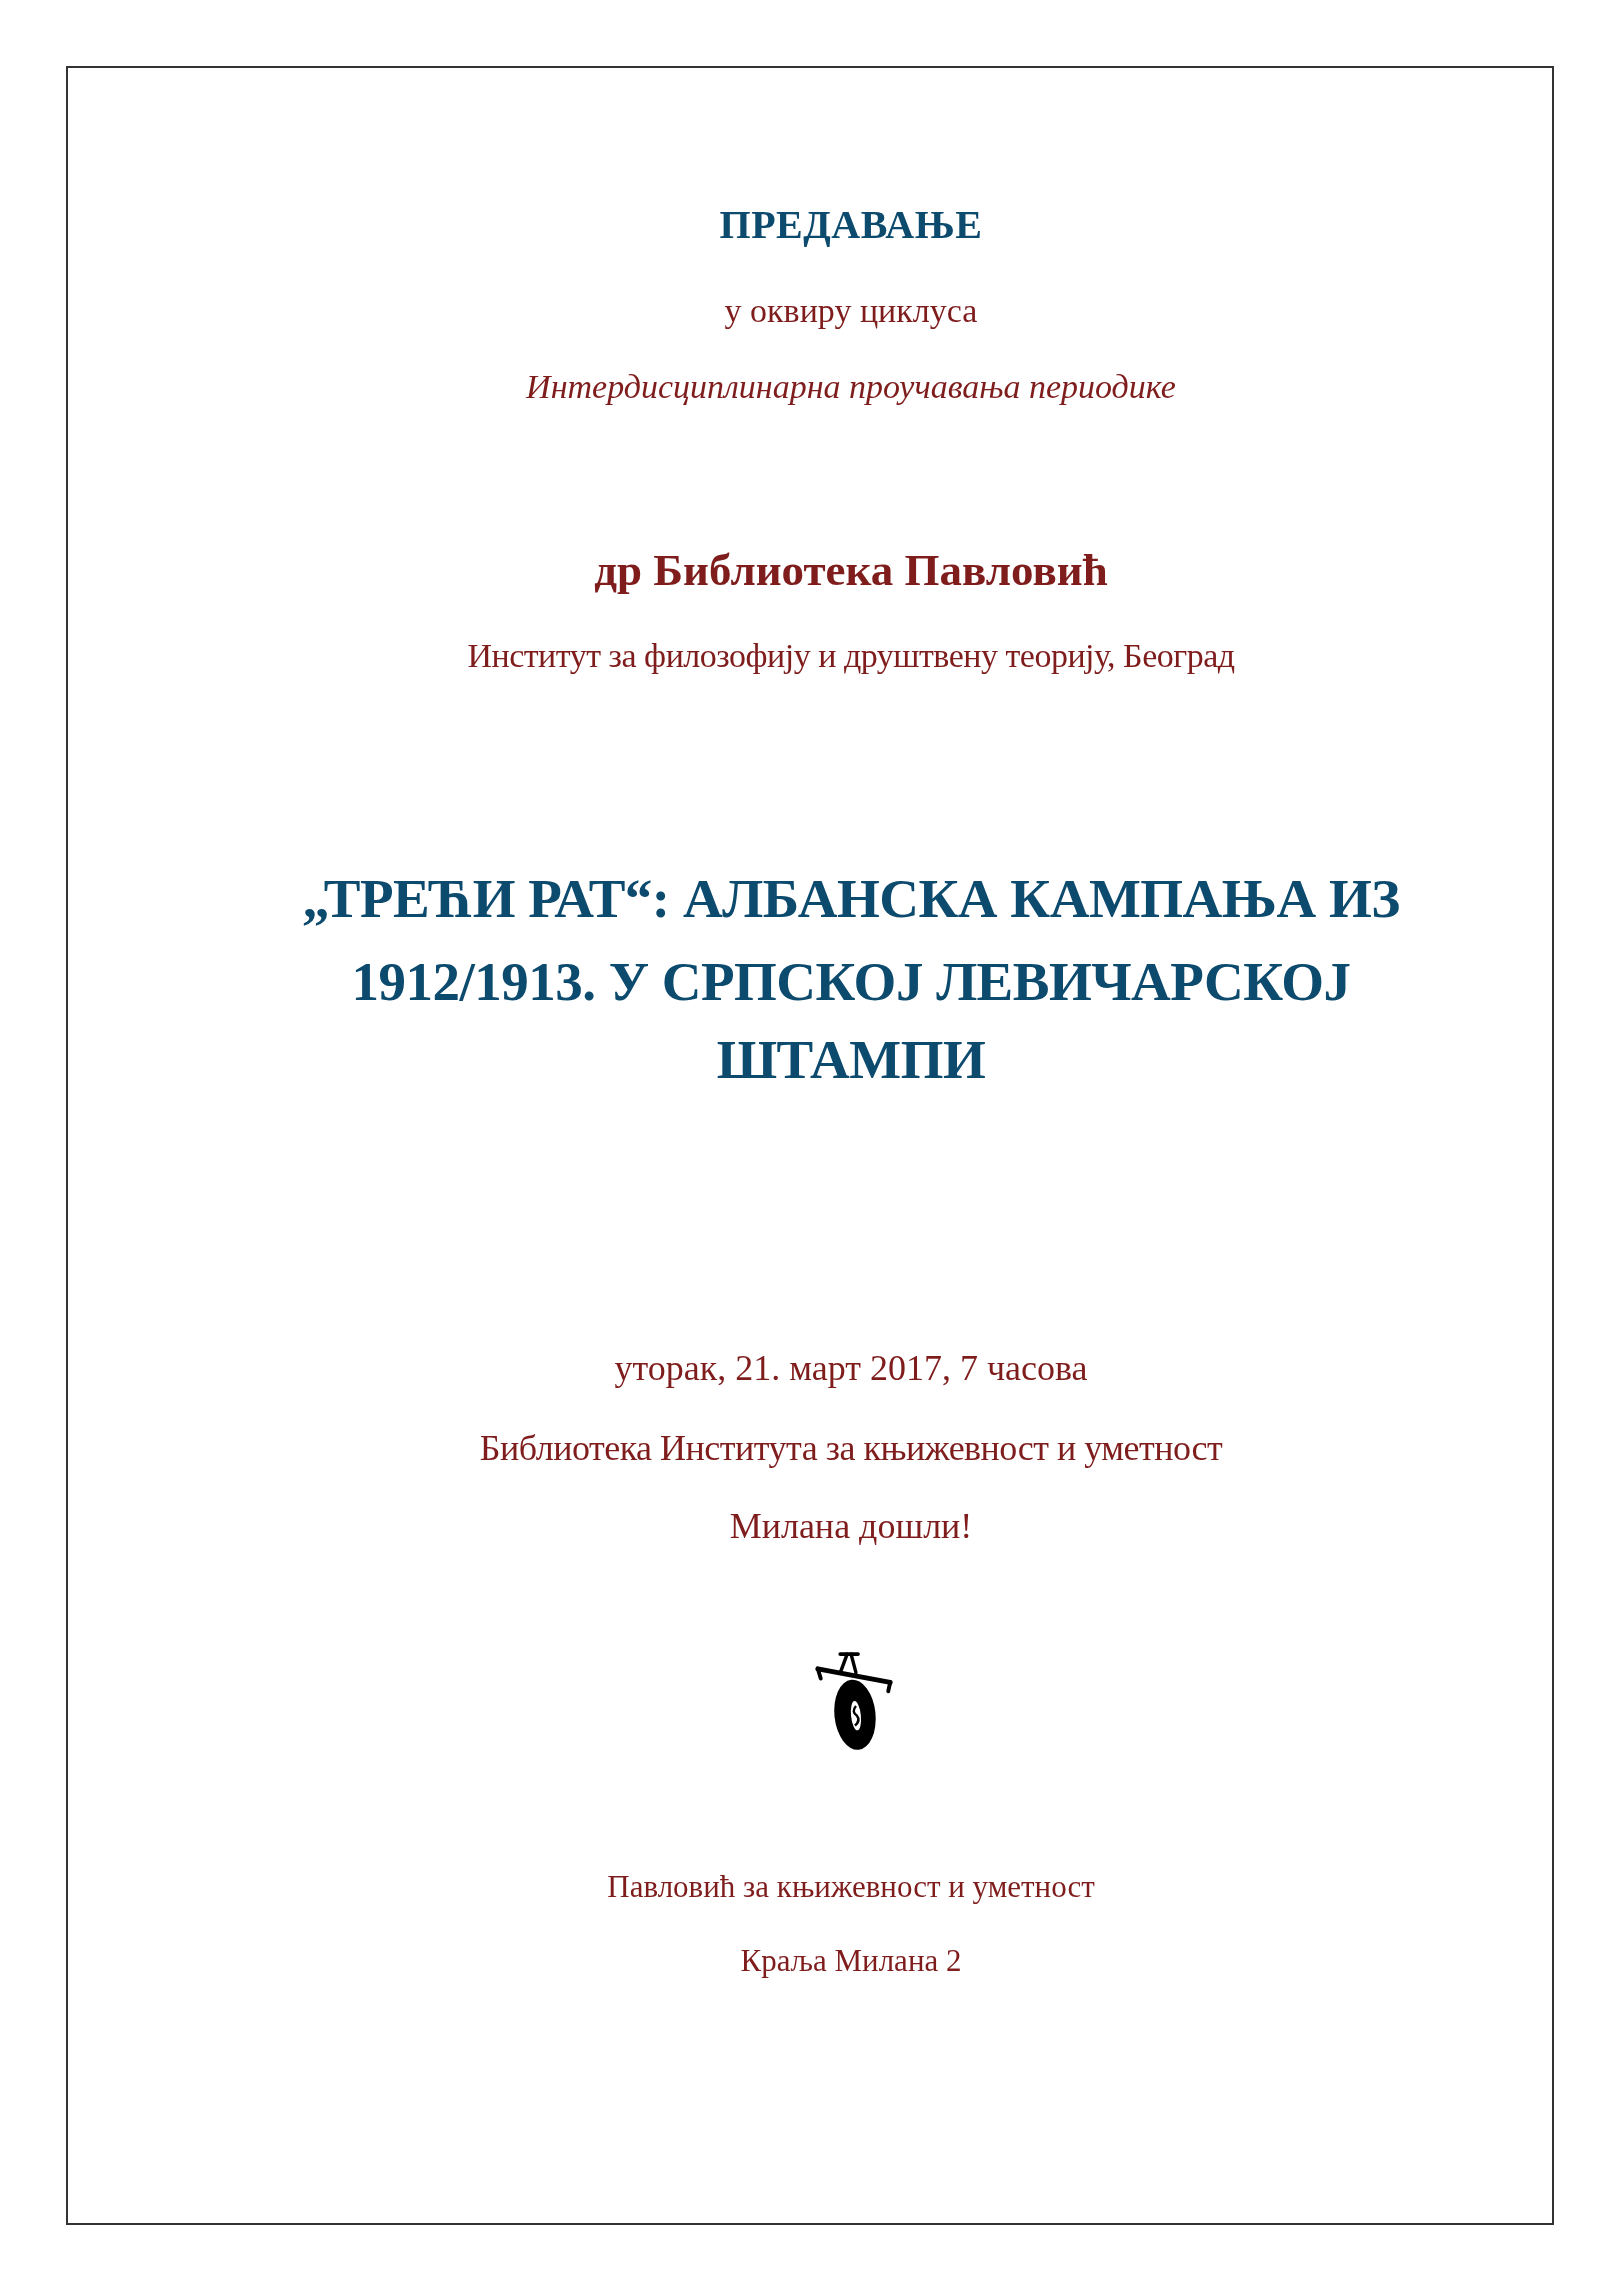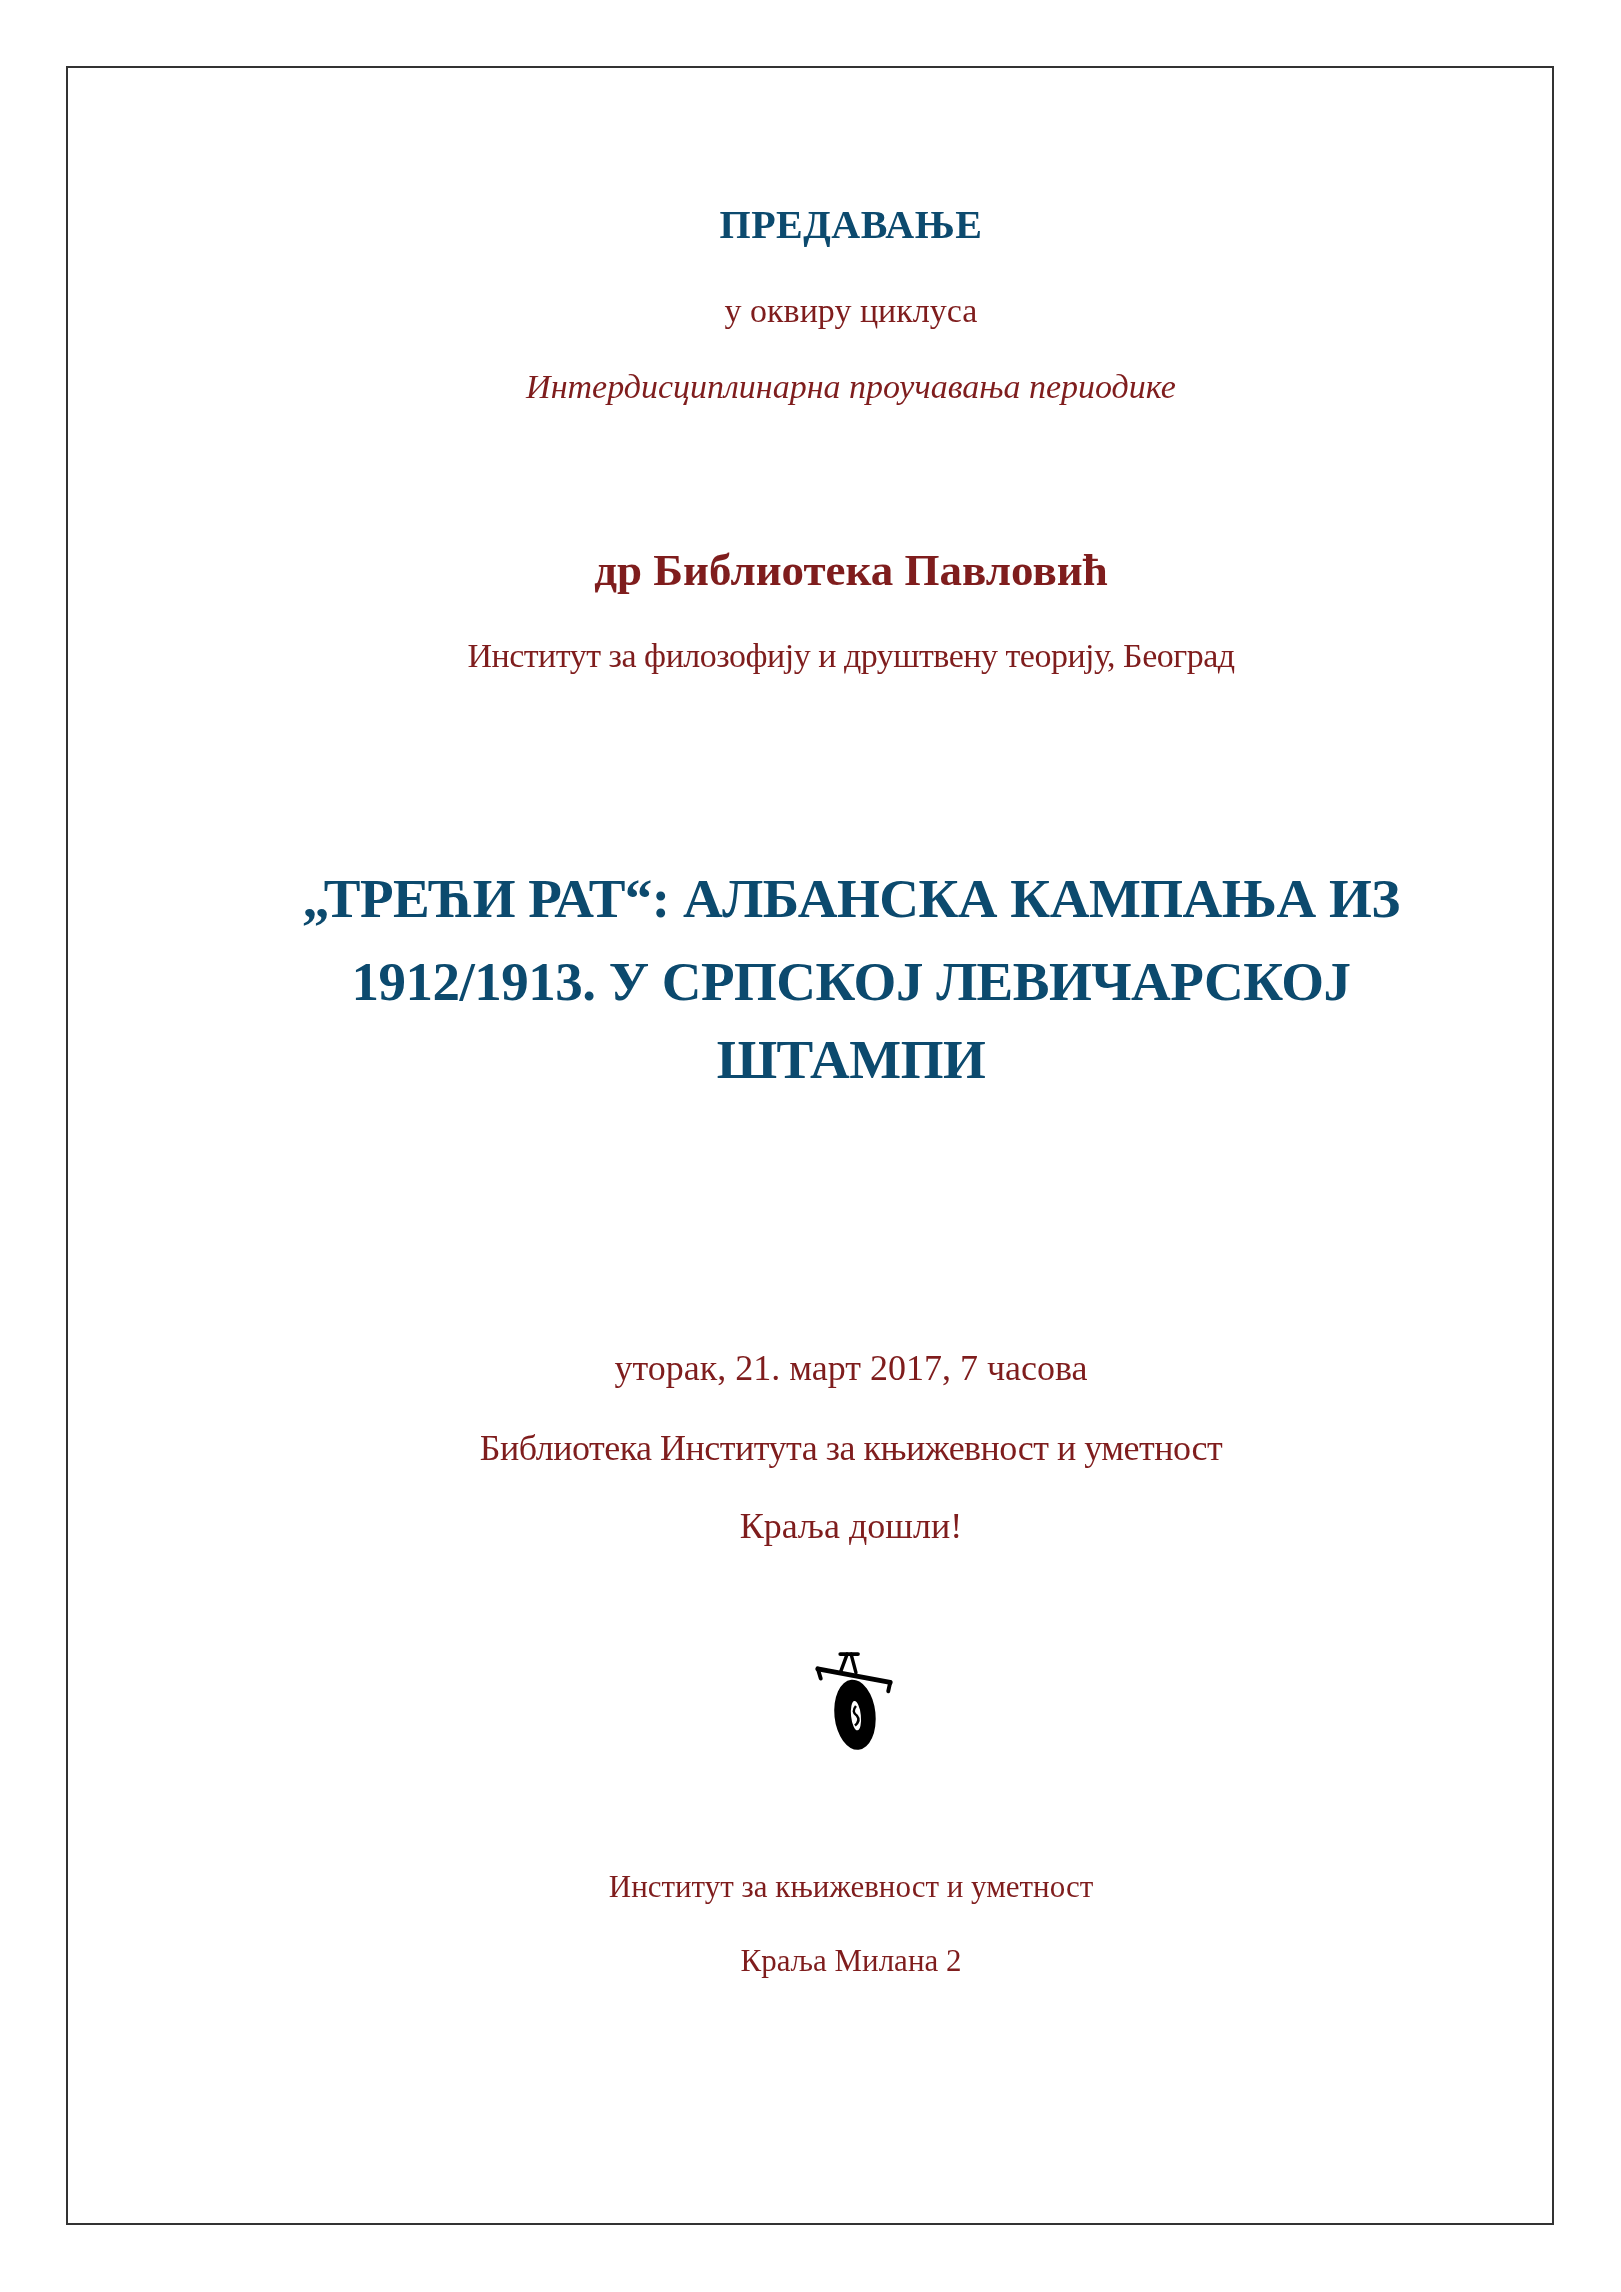--- a/index.html
+++ b/index.html
@@ -41,35 +41,35 @@
 <div class="line red bold" style="top:871px; font-size:55px; letter-spacing:-0.5px;">„ТРЕЋИ РАТ“: АЛБАНСКА КАМПАЊА ИЗ</div>
 
 <div class="line red bold" style="top:954px; font-size:55px; letter-spacing:-0.5px;">1912/1913. У СРПСКОЈ ЛЕВИЧАРСКОЈ</div>
 
 <div class="line red bold" style="top:1032px; font-size:55px; letter-spacing:-0.5px;">ШТАМПИ</div>
 
 <div class="line" style="top:1350px; font-size:36px;">уторак, 21. март 2017, 7 часова</div>
 
 <div class="line condensed" style="top:1430px; font-size:36px;">Библиотека Института за књижевност и уметност</div>
 
-<div class="line" style="top:1508px; font-size:36px;">Краља дошли!</div>
+<div class="line" style="top:1508px; font-size:36px;">Милана дошли!</div>
 
 <div class="logo">
   <svg width="88" height="108" viewBox="0 0 90 110" xmlns="http://www.w3.org/2000/svg">
 
     <path d="M31 5 L49 5" stroke="#000" stroke-width="4" stroke-linecap="round"></path>
 
     <path d="M38 5 L31 24 M42 5 L47 24" stroke="#000" stroke-width="3.5" stroke-linecap="round"></path>
 
     <path d="M8 20 L82 34" stroke="#000" stroke-width="5" stroke-linecap="round"></path>
     <path d="M8 20 L11 30" stroke="#000" stroke-width="4" stroke-linecap="round"></path>
     <path d="M82 34 L80 43" stroke="#000" stroke-width="4" stroke-linecap="round"></path>
 
     <ellipse cx="46" cy="67" rx="21" ry="36" fill="#000" transform="rotate(-6 46 67)"></ellipse>
     <ellipse cx="47" cy="68" rx="5" ry="15" fill="#fff" transform="rotate(-6 47 68)"></ellipse>
     <path d="M47 58 Q42 64 48 68 Q52 73 46 78" stroke="#000" stroke-width="2.5" fill="none"></path>
   </svg>
 </div>
 
-<div class="line" style="top:1871px; font-size:31px;">Институт за књижевност и уметност</div>
+<div class="line" style="top:1871px; font-size:31px;">Павловић за књижевност и уметност</div>
 
 <div class="line" style="top:1945px; font-size:31px;">Краља Милана 2</div>
 
 
 </body></html>

